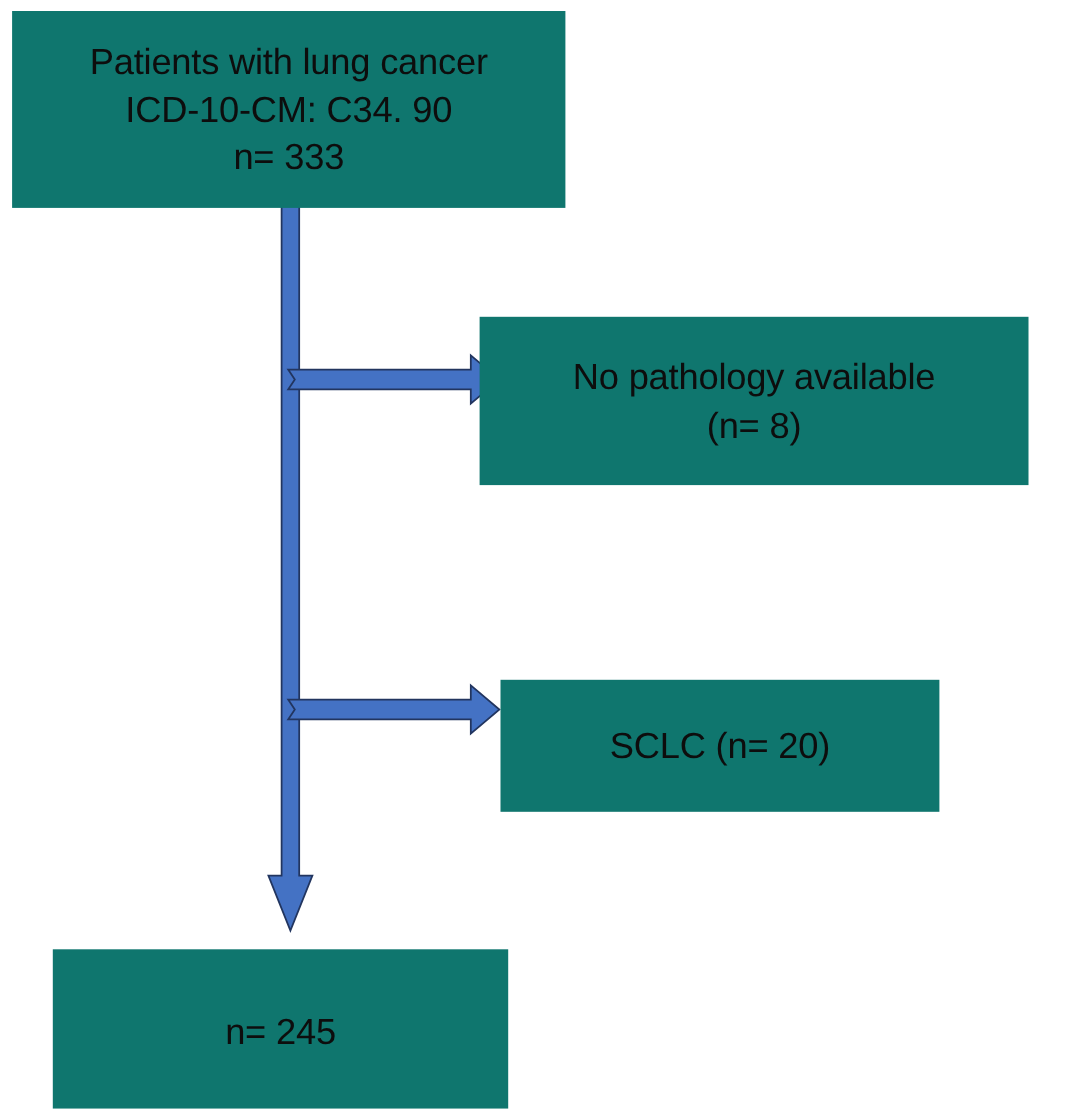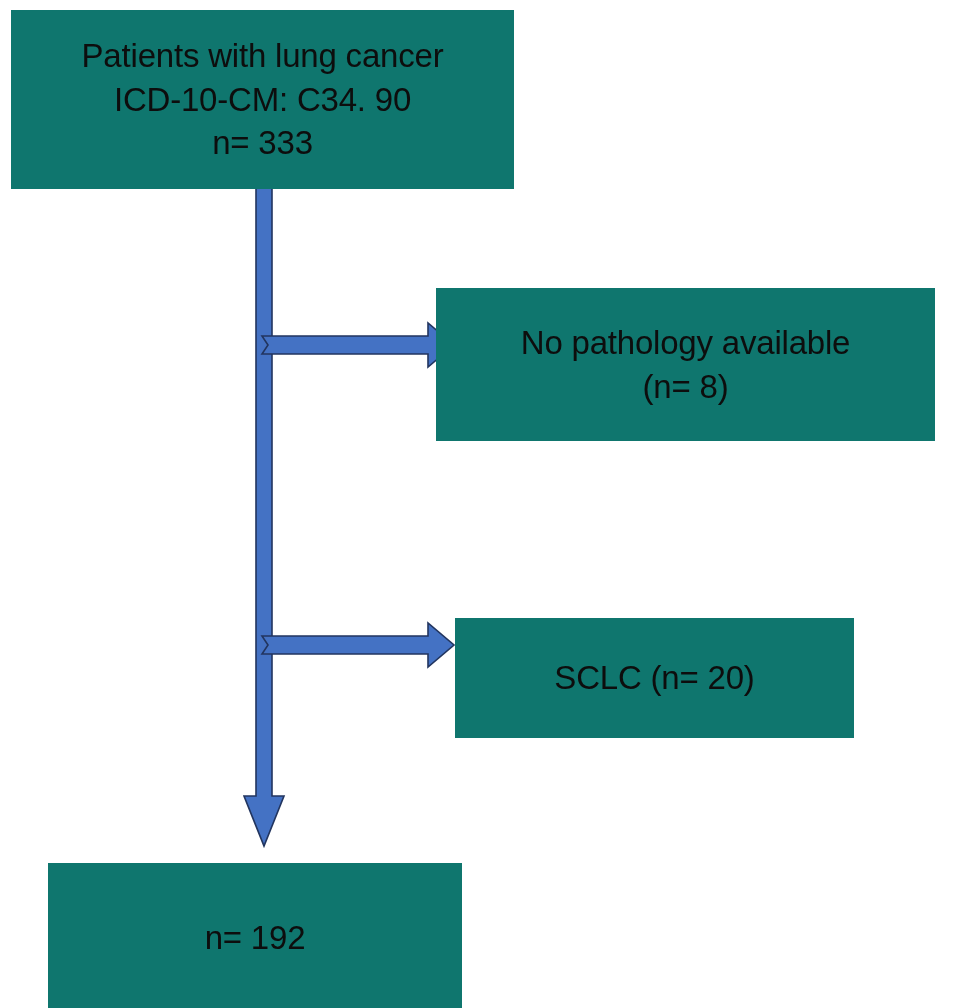--- a/index.html
+++ b/index.html
@@ -98,16 +98,16 @@
   <div class="node-box" id="node-exclusion-pathology">
     <span class="node-line">No pathology available</span>
     <span class="node-line">(n= 8)</span>
   </div>
 
   <div class="node-box" id="node-exclusion-histology">
     <span class="node-line">SCLC (n= 20)</span>
   </div>
 
   <div class="node-box" id="node-final-cohort">
-    <span class="node-line">n= 192</span>
+    <span class="node-line">n= 245</span>
   </div>
 
 </div>
 
 </body></html>

